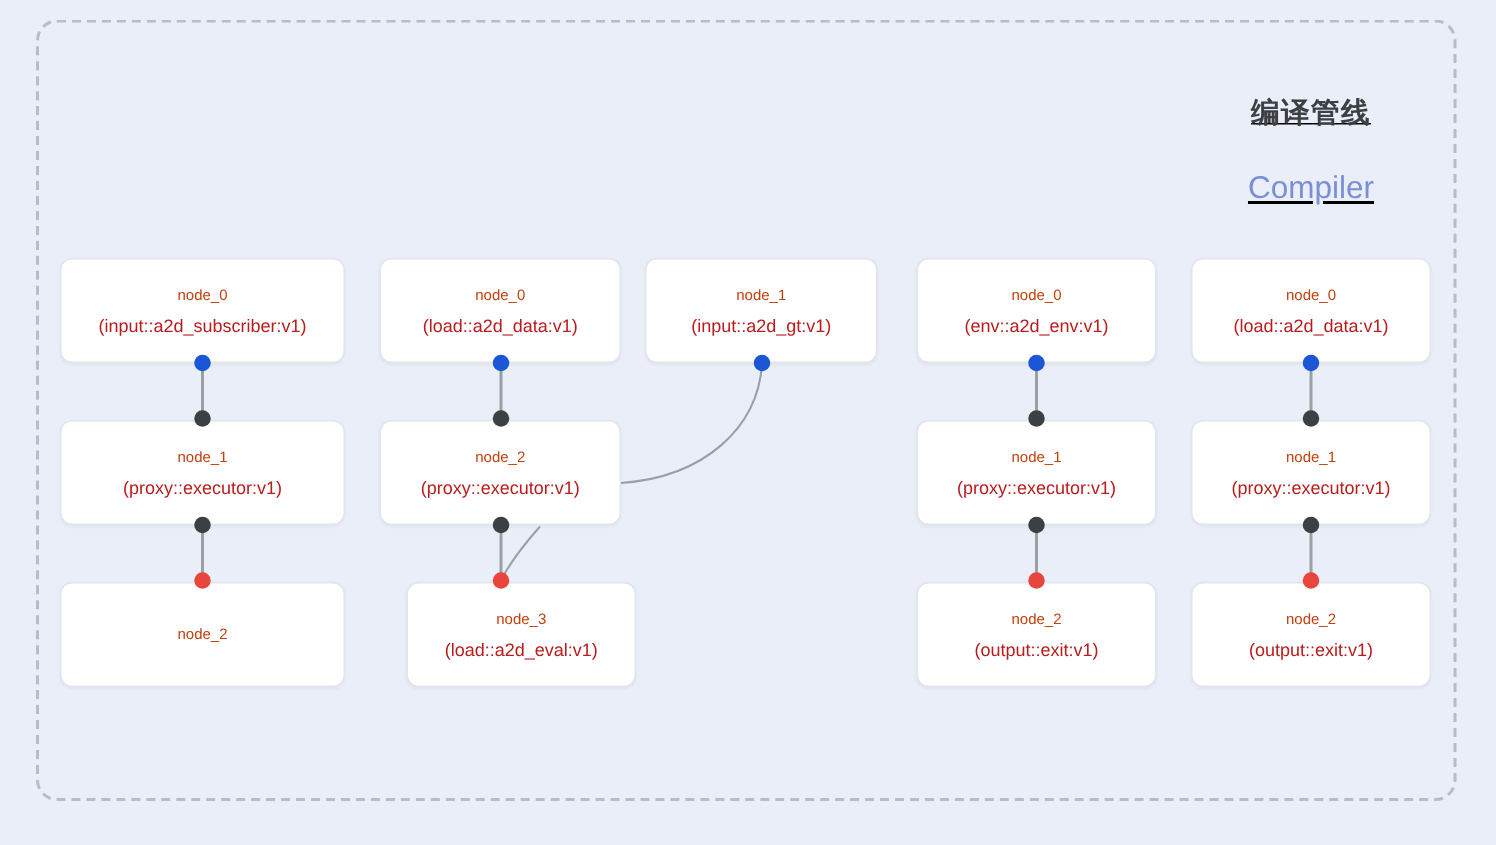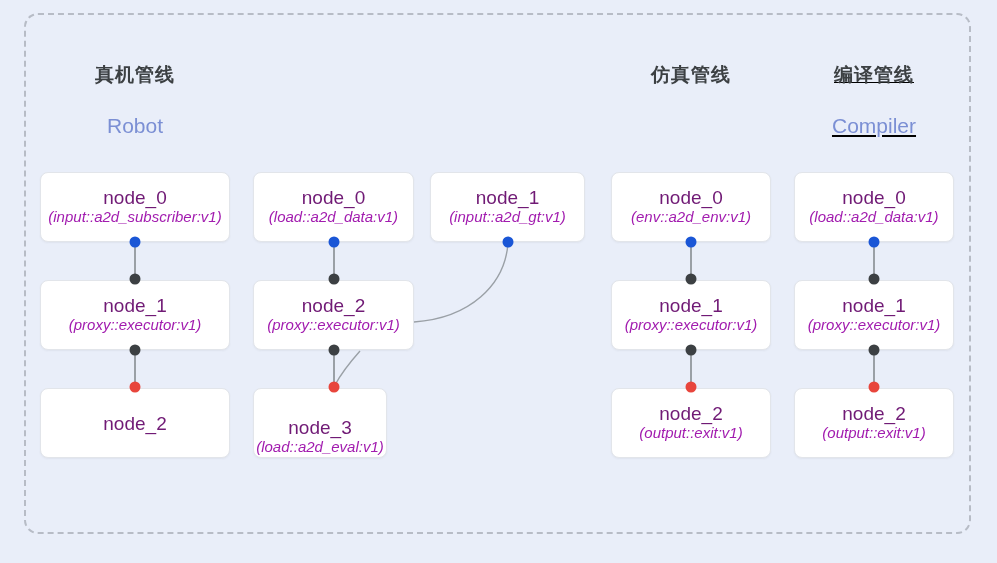--- a/index.html
+++ b/index.html
@@ -58,31 +58,30 @@
     border:1px solid #e2e5ea;
     border-radius:8px;
     display:flex;
     flex-direction:column;
     align-items:center;
     justify-content:center;
     color:#5f6368;
     box-shadow:0 1px 2px rgba(60,64,67,.06);
   }
   .node .n-name{
-    font-size:19px;
+    font-size:10px;
     line-height:19px;
-    color:#701a75;
+    color:#c2410c;
     white-space:nowrap;
   }
   .node .n-type{
-    font-size:15px;
+    font-size:12px;
     line-height:20px;
-    color:#a21caf;
-    white-space:nowrap;
-    font-style:italic;
+    color:#b91c1c;
+    white-space:nowrap;
   }
 
   .port{
     position:absolute;
     width:11px;height:11px;
     border-radius:50%;
     transform:translate(-50%,-50%);
     z-index:5;
   }
   .port.blue{background:#1a56d6;}
@@ -111,28 +110,23 @@
   }
 </style>
 </head>
 <body>
 
 <div id="canvas">
 
   <div id="dashed-frame"></div>
   <div id="inner-panel"></div>
 
-  <div class="col-head" style="left:40px;top:62px;width:190px;">
-    <div class="col-title">真机管线</div>
-    <div class="col-sub">Robot</div>
-  </div>
 
 
   <div class="col-head" style="left:611px;top:62px;width:160px;">
-    <div class="col-title">仿真管线</div>
   </div>
 
   <div class="col-head" style="left:794px;top:62px;width:160px;text-decoration:underline;">
     <div class="col-title">编译管线</div>
     <div class="col-sub">Compiler</div>
   </div>
 
   <svg class="curves" viewBox="0 0 997 563">
     <path d="M 508 243 C 505 285 470 318 414 322"></path>
     <path d="M 360 351 C 352 360 342 372 335 385"></path>
@@ -174,21 +168,21 @@
   </div>
   <div class="port blue" style="left:508px;top:242px;"></div>
 
   <div class="node" style="left:253px;top:280px;width:161px;height:70px;">
     <div class="n-name">node_2</div>
     <div class="n-type">(proxy::executor:v1)</div>
   </div>
   <div class="port black" style="left:334px;top:279px;"></div>
   <div class="port black" style="left:334px;top:350px;"></div>
 
-  <div class="node" style="left:253px;top:388px;width:134px;height:70px;justify-content:flex-end;">
+  <div class="node" style="left:271px;top:388px;width:153px;height:70px;">
     <div class="n-name">node_3</div>
     <div class="n-type">(load::a2d_eval:v1)</div>
   </div>
   <div class="port red" style="left:334px;top:387px;"></div>
 
   <div class="link" style="left:691px;top:242px;height:36px;"></div>
   <div class="link" style="left:691px;top:350px;height:36px;"></div>
 
   <div class="node" style="left:611px;top:172px;width:160px;height:70px;">
     <div class="n-name">node_0</div>

